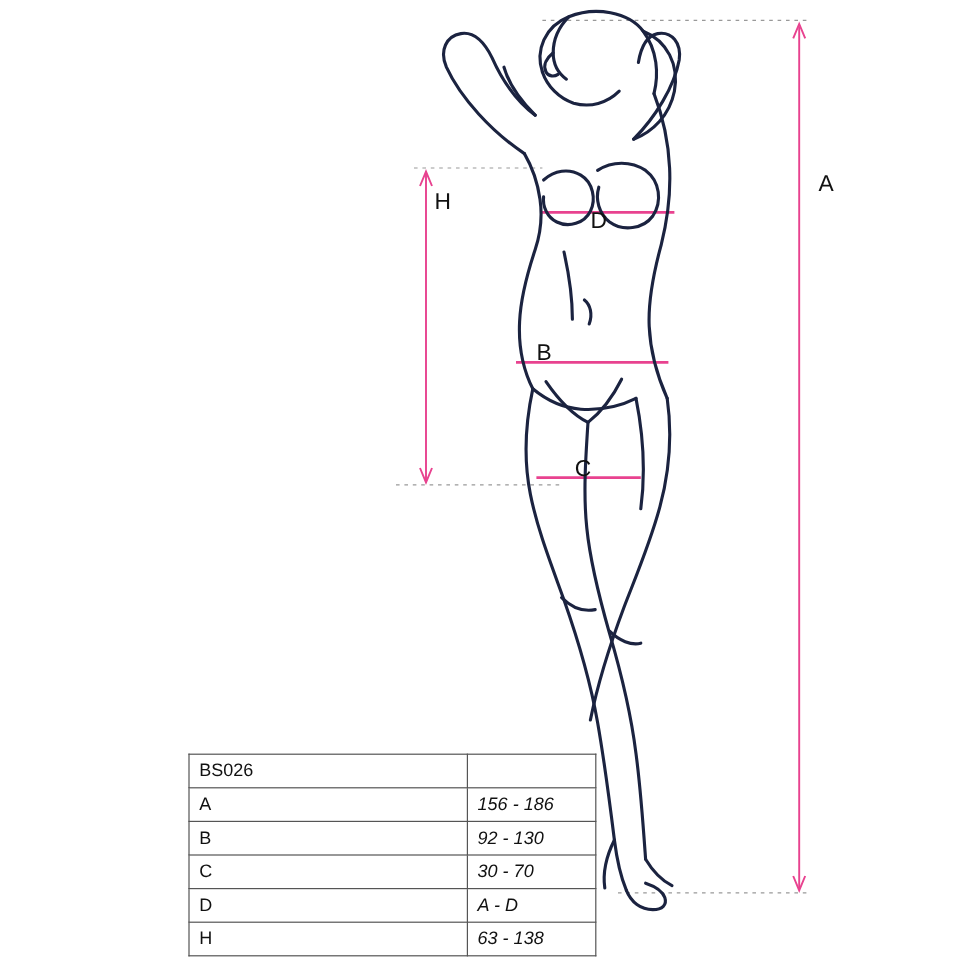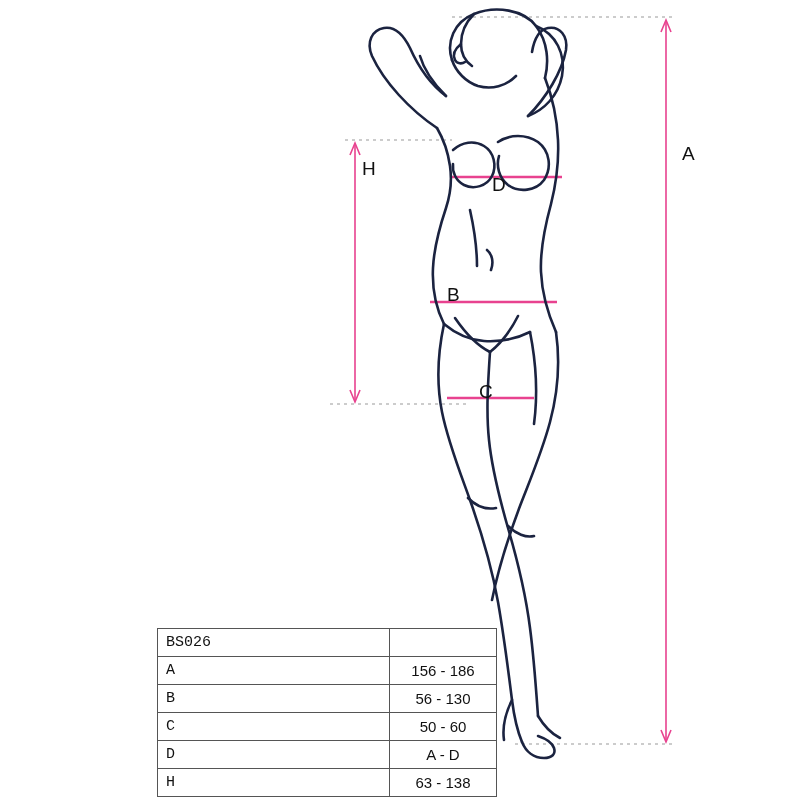--- a/index.html
+++ b/index.html
@@ -42,24 +42,24 @@
   }
   #size-table td {
     border: 1px solid #555555;
     height: 27px;
     padding: 0 8px;
     vertical-align: middle;
   }
   #size-table td.code-cell {
     width: 215px;
     text-align: left;
-    font-family: Liberation Mono, monospace;
   }
   #size-table td.val-cell {
-    text-align: center;
+    text-align: left;
+    font-style: italic;
   }
   #size-table tr.header-row td.code-cell {
     text-align: left;
   }
 </style>
 </head>
 <body>
 
 <div id="page">
 
@@ -145,25 +145,25 @@
       <tr class="header-row">
         <td class="code-cell">BS026</td>
         <td class="val-cell"></td>
       </tr>
       <tr>
         <td class="code-cell">A</td>
         <td class="val-cell">156 - 186</td>
       </tr>
       <tr>
         <td class="code-cell">B</td>
-        <td class="val-cell">56 - 130</td>
+        <td class="val-cell">92 - 130</td>
       </tr>
       <tr>
         <td class="code-cell">C</td>
-        <td class="val-cell">50 - 60</td>
+        <td class="val-cell">30 - 70</td>
       </tr>
       <tr>
         <td class="code-cell">D</td>
         <td class="val-cell">A - D</td>
       </tr>
       <tr>
         <td class="code-cell">H</td>
         <td class="val-cell">63 - 138</td>
       </tr>
     </tbody>

